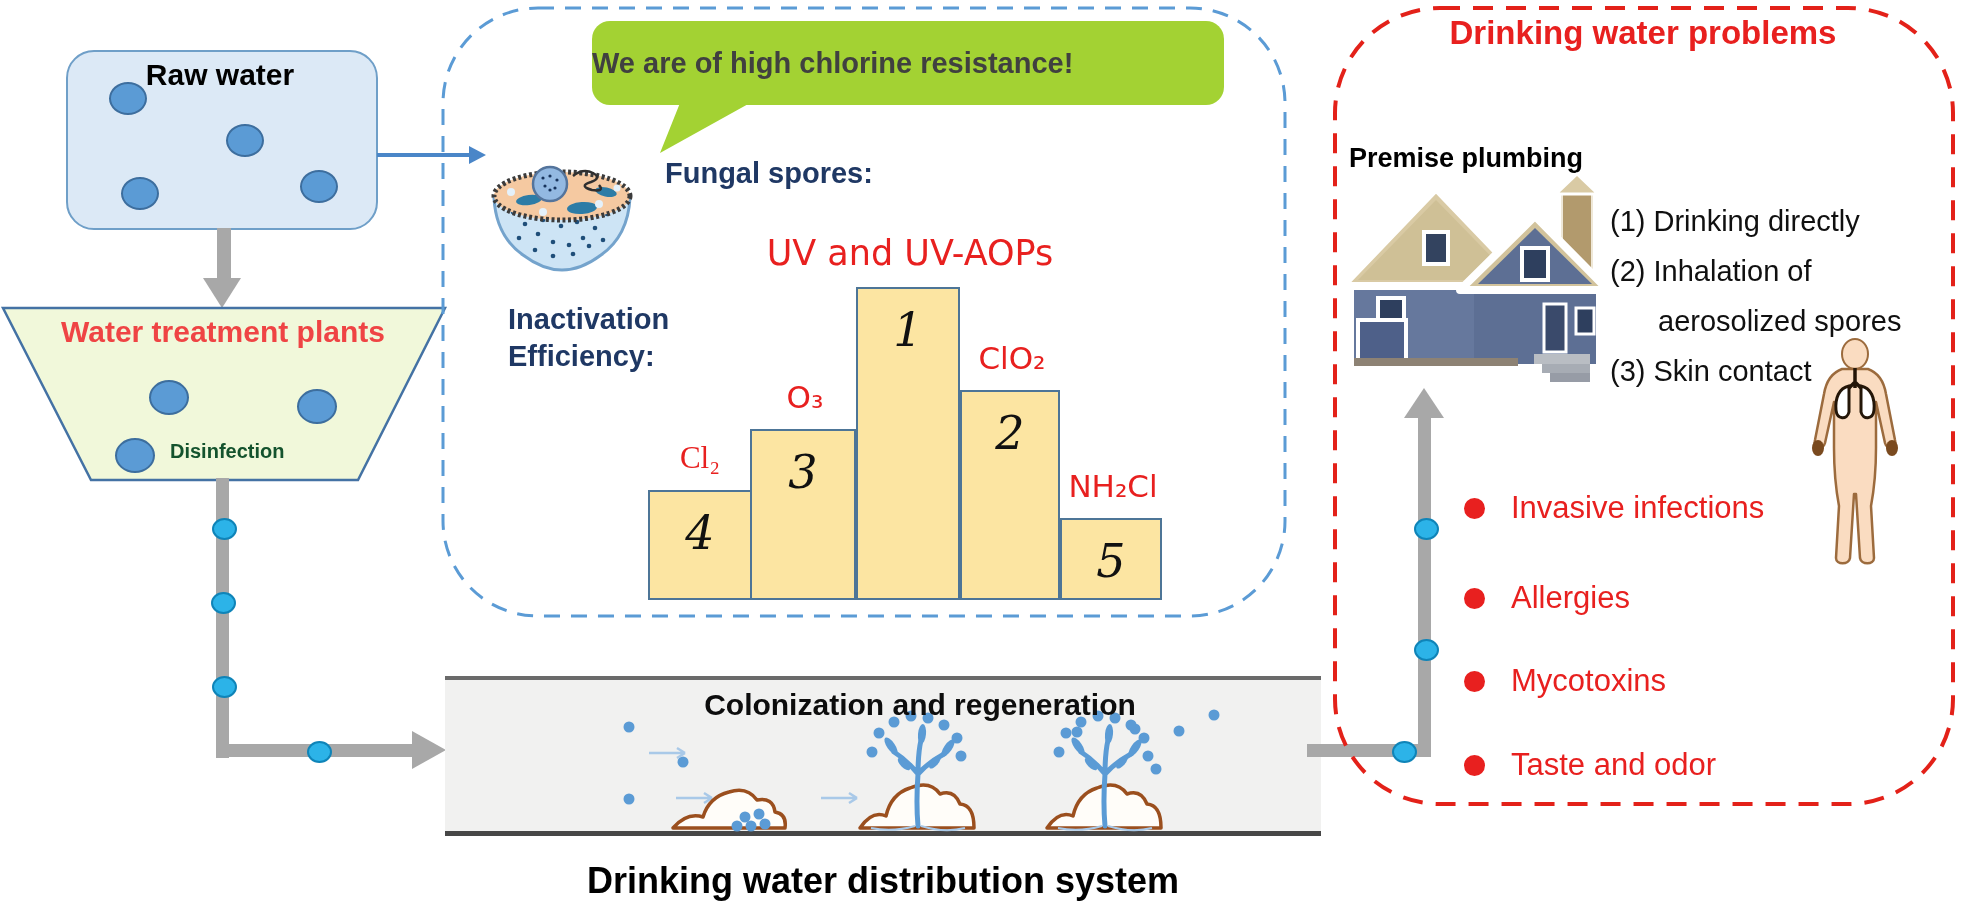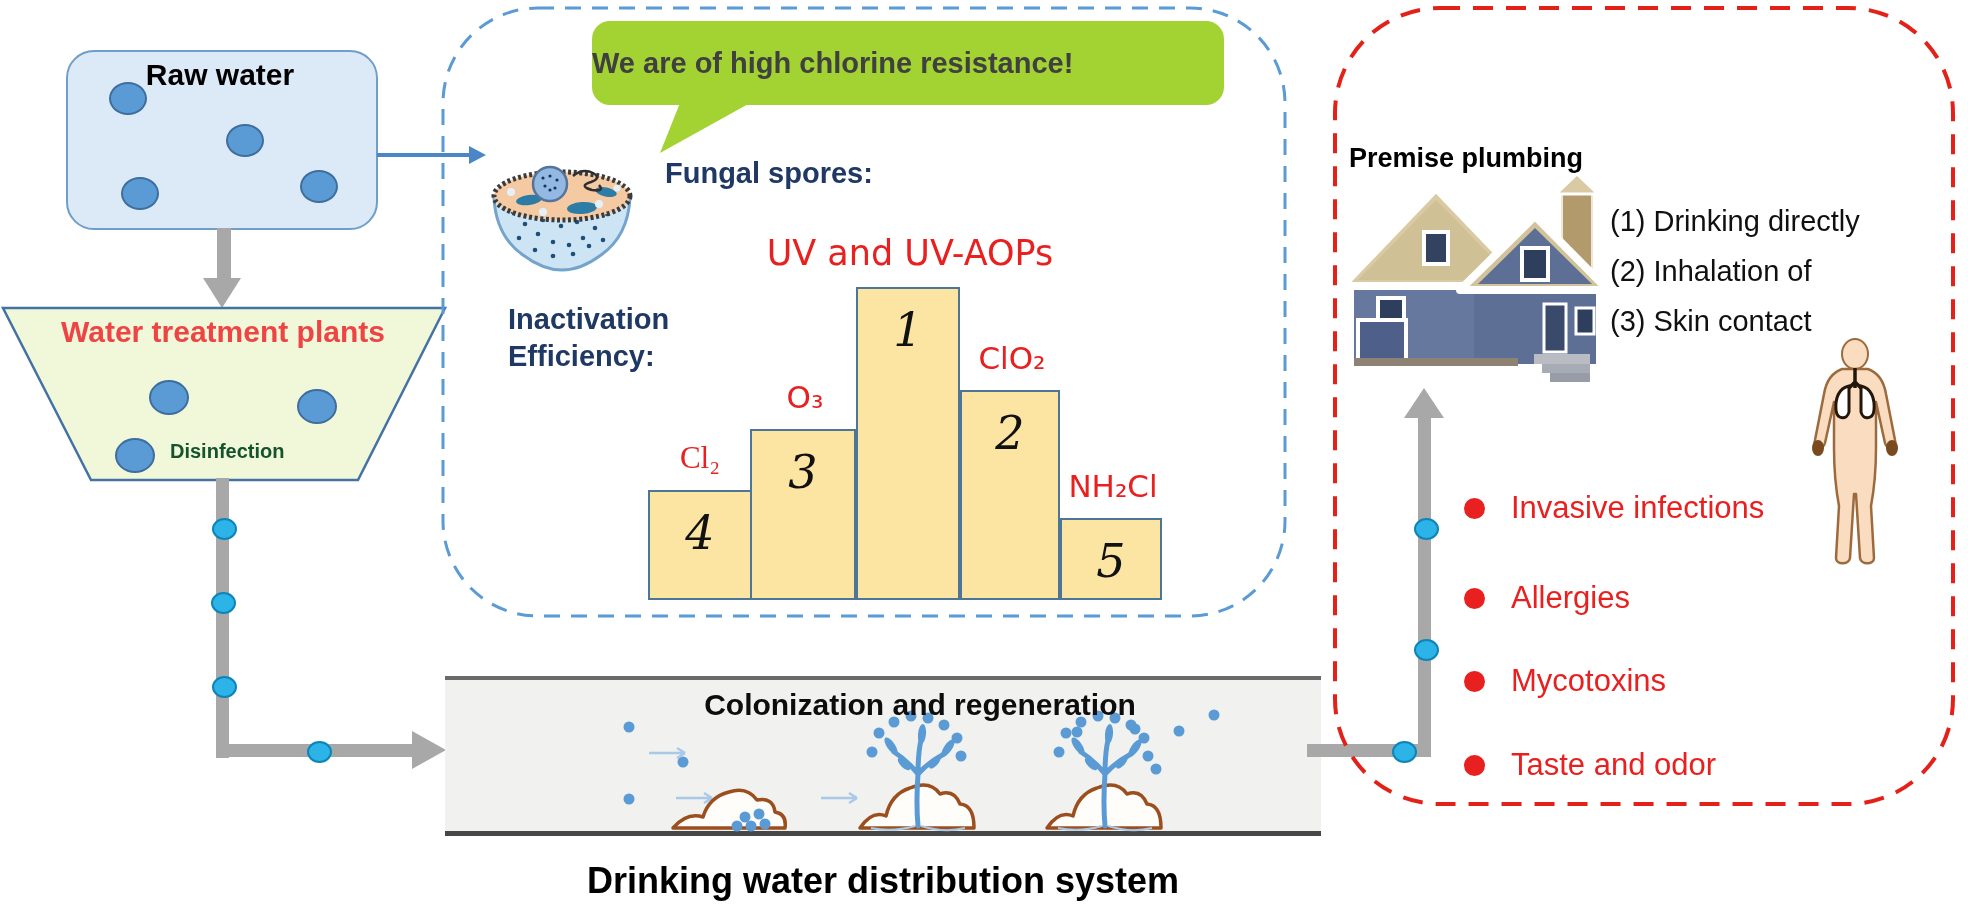--- a/index.html
+++ b/index.html
@@ -241,20 +241,21 @@
   <div class="abs shaft" style="left:1418px;top:416px;width:13px;height:341px;"></div>
   <div class="abs head-up" style="left:1404px;top:388px;"></div>
   <div class="abs cdot" style="left:1414px;top:518px;"></div>
   <div class="abs cdot" style="left:1414px;top:639px;"></div>
   <div class="abs cdot" style="left:1392px;top:741px;"></div>
 
   <svg class="abs" style="left:1333px;top:6px;" width="622" height="800">
     <rect x="2" y="2" width="618" height="796" rx="105" fill="none" stroke="#e32119" stroke-width="4" stroke-dasharray="20 13"></rect>
   </svg>
 
+  <div class="abs prob-title">Drinking water problems</div>
   <div class="abs premise">Premise plumbing</div>
 
   <svg class="abs" style="left:1338px;top:168px;" width="272" height="228" viewBox="0 0 272 228">
     <rect x="224" y="26" width="30" height="78" fill="#b29a6d" stroke="#efe8d8" stroke-width="2"></rect>
     <polygon points="218,26 239,6 260,26" fill="#d9caa4" stroke="#ffffff" stroke-width="3"></polygon>
     <rect x="16" y="116" width="164" height="80" fill="#66789d"></rect>
     <rect x="180" y="116" width="78" height="80" fill="#5d6f94"></rect>
     <polygon points="4,118 98,20 192,118" fill="#d9caa4" stroke="#ffffff" stroke-width="8" stroke-linejoin="round"></polygon>
     <polygon points="20,112 98,32 176,112" fill="#cfc096"></polygon>
     <rect x="86" y="64" width="24" height="32" fill="#33435f" stroke="#ffffff" stroke-width="4"></rect>
@@ -268,20 +269,21 @@
     <rect x="238" y="140" width="18" height="26" fill="#2e3f5e" stroke="#ffffff" stroke-width="3"></rect>
     <rect x="16" y="190" width="164" height="8" fill="#8d8274"></rect>
     <rect x="196" y="186" width="56" height="10" fill="#b9bdc3"></rect>
     <rect x="204" y="196" width="48" height="9" fill="#a7acb4"></rect>
     <rect x="212" y="205" width="40" height="9" fill="#979ca6"></rect>
   </svg>
 
   <div class="abs exposure">
     <div>(1) Drinking directly</div>
     <div>(2) Inhalation of</div>
+    <div class="indent">aerosolized spores</div>
     <div>(3) Skin contact</div>
   </div>
 
   <svg class="abs" style="left:1804px;top:338px;" width="102" height="240" viewBox="0 0 102 240">
     <ellipse cx="51" cy="16" rx="13" ry="15" fill="#fadcc1" stroke="#9c6b3d" stroke-width="2"></ellipse>
     <path d="M38 31 C27 35 22 44 20 56 L11 102 C9 110 19 113 21 105 L30 64 L30 110 C30 132 32 152 35 168 L32 220 C32 227 45 227 46 220 L50 156 L52 156 L56 220 C57 227 70 227 70 220 L67 168 C70 152 72 132 72 110 L72 64 L81 105 C83 113 93 110 91 102 L82 56 C80 44 75 35 64 31 Z" fill="#fadcc1" stroke="#9c6b3d" stroke-width="2.5" stroke-linejoin="round"></path>
     <ellipse cx="14" cy="110" rx="6" ry="8" fill="#7a4a1f"></ellipse>
     <ellipse cx="88" cy="110" rx="6" ry="8" fill="#7a4a1f"></ellipse>
     <path d="M51 30 L51 50 M51 44 L45 50 M51 44 L57 50" stroke="#241608" stroke-width="3.5" fill="none"></path>
     <path d="M45 48 C35 50 31 60 32 72 C33 82 43 82 45 74 Z" fill="#ffffff" stroke="#241608" stroke-width="3"></path>

